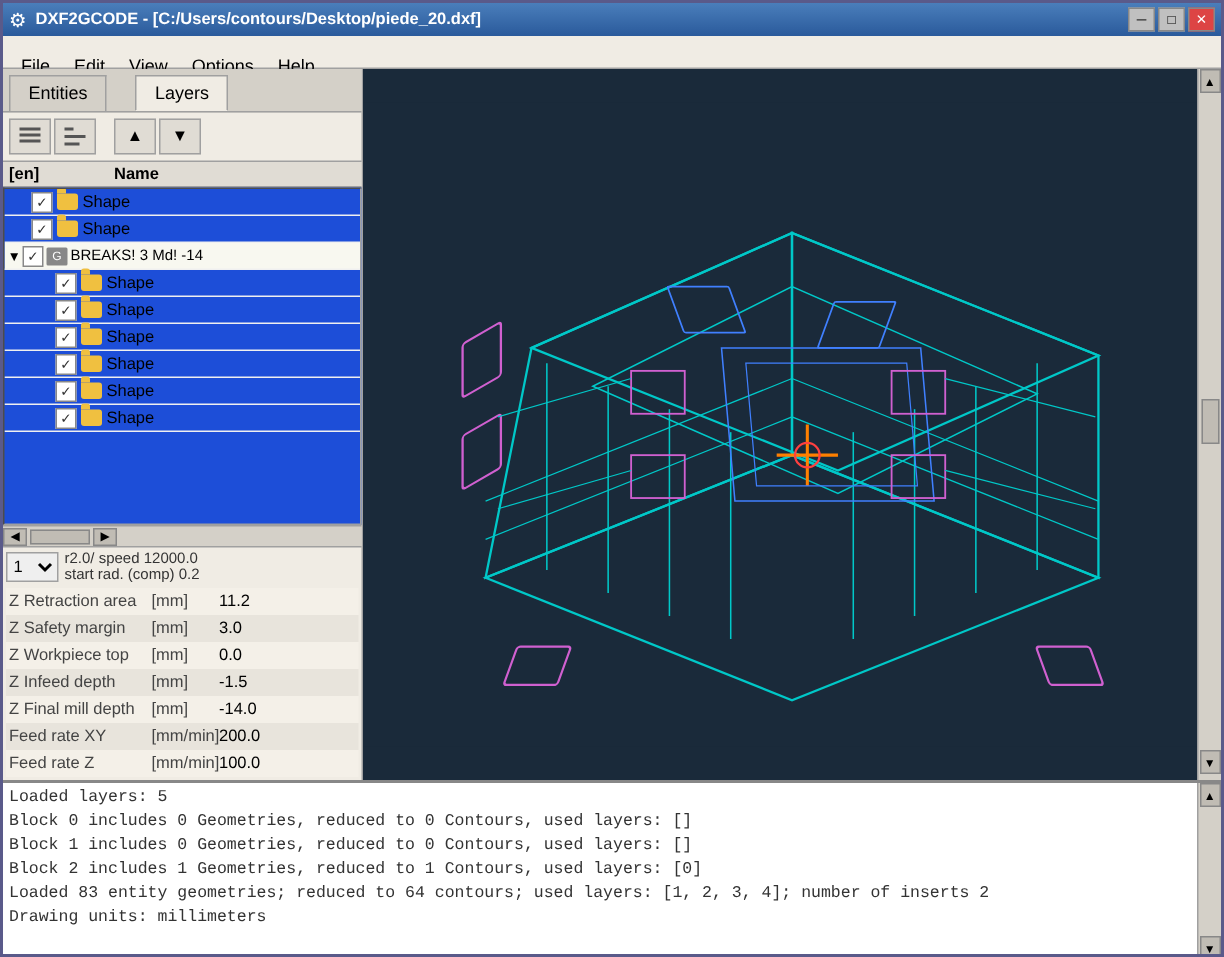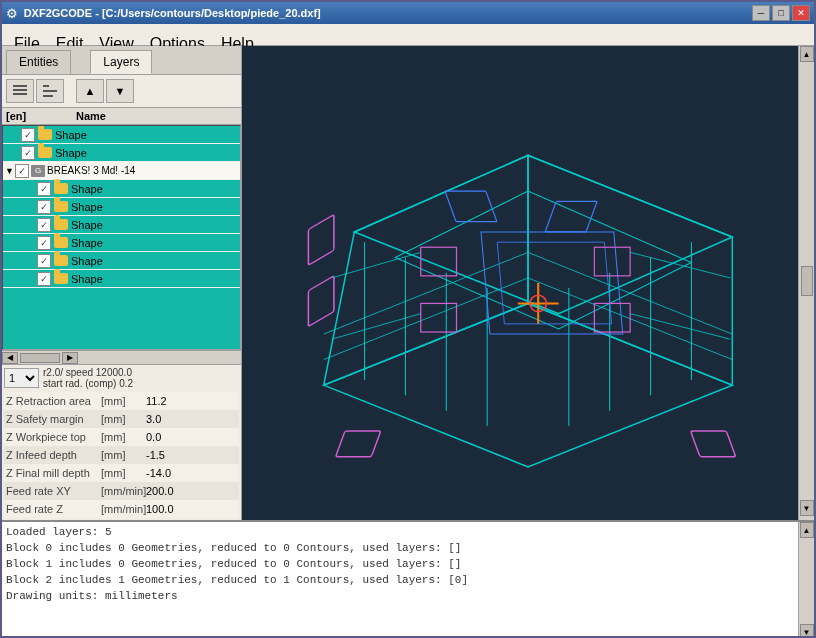--- a/index.html
+++ b/index.html
@@ -31,21 +31,21 @@
       background: #f0ece4;
       border-bottom: 1px solid #a0a0a0;
       height: 22px;
       display: flex;
       align-items: center;
       padding: 0 4px;
     }
     .menu-item {
       padding: 2px 8px;
       cursor: pointer;
-      font-size: 16px;
+      font-size: 12px;
       margin-top: 19px;
     }
 
     
     .content-area {
       display: flex;
       flex: 1;
       overflow: hidden;
     }
 
@@ -108,21 +108,21 @@
       border-bottom: 1px solid #a0a0a0;
       padding: 2px 4px;
       font-size: 11px;
       font-weight: bold;
     }
 
     .layer-list-container {
       flex: 1;
       overflow-y: auto;
       overflow-x: hidden;
-      background: #14b8a6;
+      background: #1d4ed8;
       border: 1px inset #a0a0a0;
       position: relative;
     }
 
     .layer-item {
       display: flex;
       align-items: center;
       padding: 1px 2px;
       height: 18px;
       border-bottom: 1px solid #f0f0f0;
@@ -536,20 +536,21 @@
       </div>
 
     </div>
 
     <div style="position:relative;height:120px;background:white;border-top:2px solid #888;overflow:hidden;">
       <div style="padding:2px 20px 2px 4px;font-family:'Courier New',monospace;font-size:11px;line-height:15px;color:#333;">
         <div class="status-line">Loaded layers: 5</div>
         <div class="status-line">Block 0 includes 0 Geometries, reduced to 0 Contours, used layers: []</div>
         <div class="status-line">Block 1 includes 0 Geometries, reduced to 0 Contours, used layers: []</div>
         <div class="status-line">Block 2 includes 1 Geometries, reduced to 1 Contours, used layers: [0]</div>
+        <div class="status-line">Loaded 83 entity geometries; reduced to 64 contours; used layers: [1, 2, 3, 4]; number of inserts 2</div>
         <div class="status-line">Drawing units: millimeters</div>
       </div>
 
       <div style="position:absolute;right:0;top:0;width:16px;height:100%;background:#d4d0c8;border-left:1px solid #a0a0a0;display:flex;flex-direction:column;">
         <button style="width:14px;height:16px;background:#c0bcb4;border:1px solid #888;font-size:8px;cursor:pointer;margin:0 auto;">▲</button>
         <div style="flex:1;"></div>
         <button style="width:14px;height:16px;background:#c0bcb4;border:1px solid #888;font-size:8px;cursor:pointer;margin:0 auto 0 auto;">▼</button>
       </div>
     </div>
 

